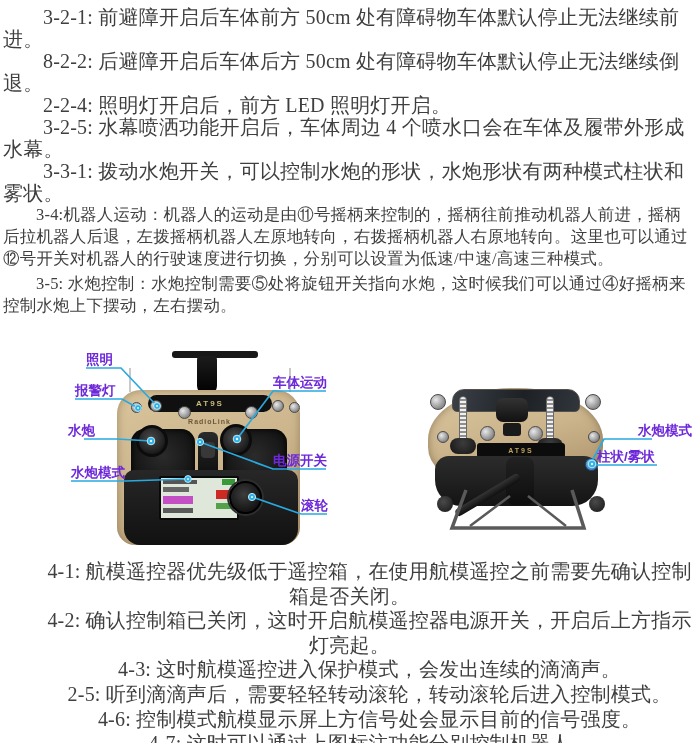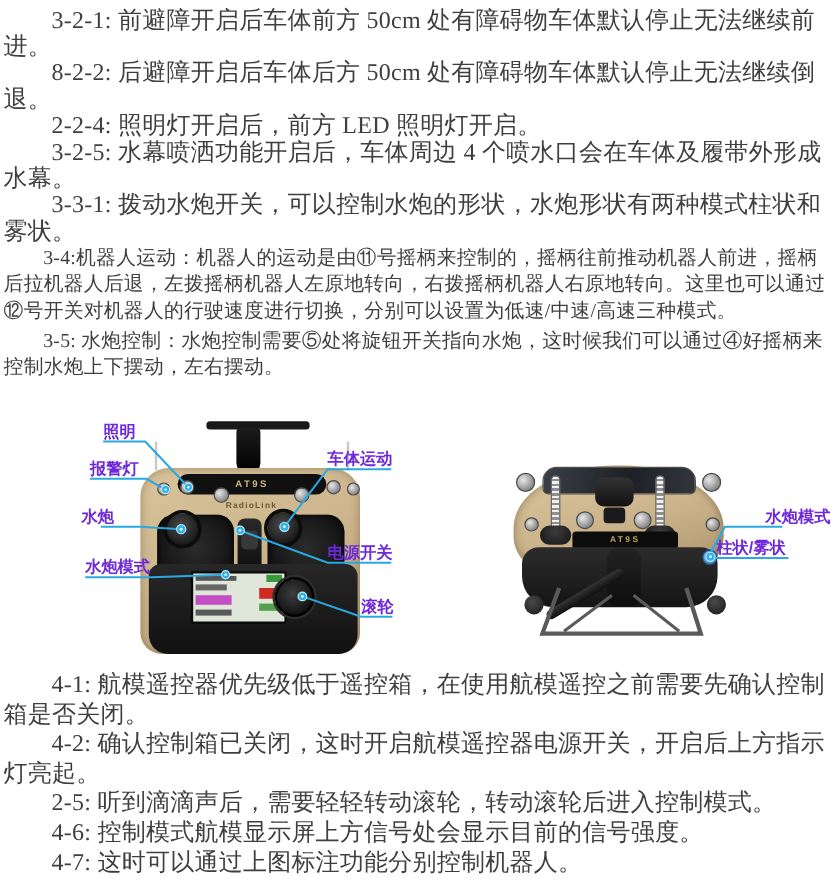--- a/index.html
+++ b/index.html
@@ -5,21 +5,21 @@
   html,body{margin:0;padding:0;background:#ffffff;}
   #page{
     position:relative;width:699px;height:743px;background:#ffffff;
     font-family:"Liberation Serif","DejaVu Serif",serif;
     color:#3f3f3f;overflow:hidden;
   }
   
   .textblock{position:absolute;left:3px;width:693px;}
   .line{font-size:20px;line-height:22px;text-indent:2em;letter-spacing:0.2px;}
   .para{font-size:16.5px;line-height:22px;text-indent:2em;letter-spacing:0.2px;margin:0;}
-  #sec4-list .line{line-height:24.6px;}
+  #sec4-list .line{line-height:24.6px;text-align:center;}
   .heading{position:absolute;left:10px;top:299px;font-size:17px;letter-spacing:1px;}
   
   #figure{position:absolute;left:0;top:338px;width:699px;height:217px;}
   #figure *{position:absolute;box-sizing:border-box;}
   .callout{
     font-family:"Liberation Sans","DejaVu Sans",sans-serif;
     font-weight:bold;font-size:13.5px;color:#6d28d9;white-space:nowrap;
   }
   svg.overlay{left:0;top:0;width:699px;height:217px;pointer-events:none;}
   
@@ -220,18 +220,19 @@
     <div class="callout" style="left:273px;top:36px;">车体运动</div>
     <div class="callout" style="left:273px;top:114px;">电源开关</div>
     <div class="callout" style="left:301px;top:159px;">滚轮</div>
     <div class="callout" style="left:604px;top:84px;margin-left:34px;">水炮模式</div>
     <div class="callout" style="left:597px;top:110px;">柱状/雾状</div>
   </div>
 
   <div class="textblock" id="sec4-list" style="top:559px;">
     <div class="line">4-1: 航模遥控器优先级低于遥控箱，在使用航模遥控之前需要先确认控制箱是否关闭。</div>
     <div class="line">4-2: 确认控制箱已关闭，这时开启航模遥控器电源开关，开启后上方指示灯亮起。</div>
+    <div class="line">4-3: 这时航模遥控进入保护模式，会发出连续的滴滴声。</div>
     <div class="line">2-5: 听到滴滴声后，需要轻轻转动滚轮，转动滚轮后进入控制模式。</div>
     <div class="line">4-6: 控制模式航模显示屏上方信号处会显示目前的信号强度。</div>
     <div class="line">4-7: 这时可以通过上图标注功能分别控制机器人。</div>
   </div>
 
 </div>
 
 </body></html>

